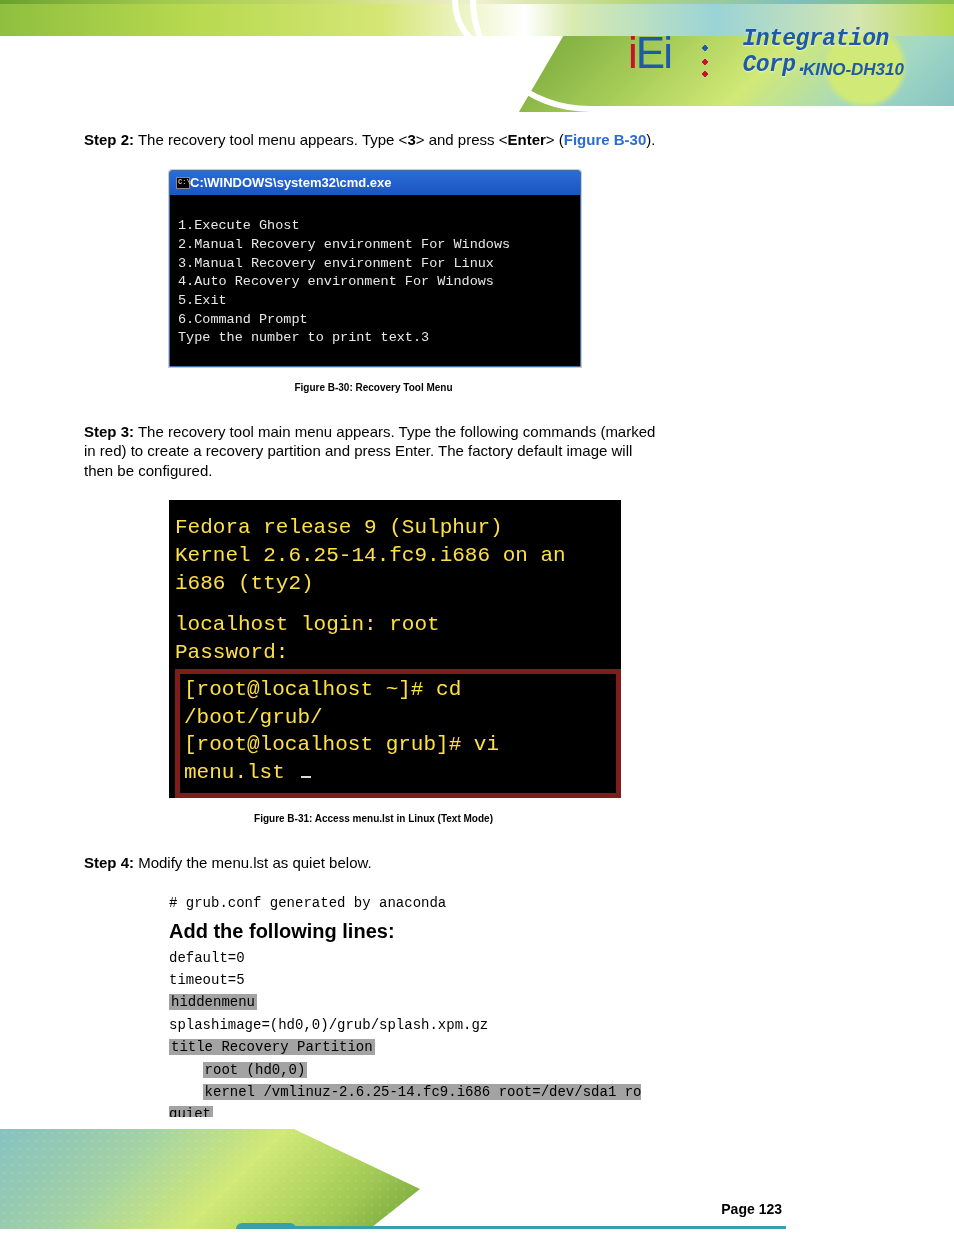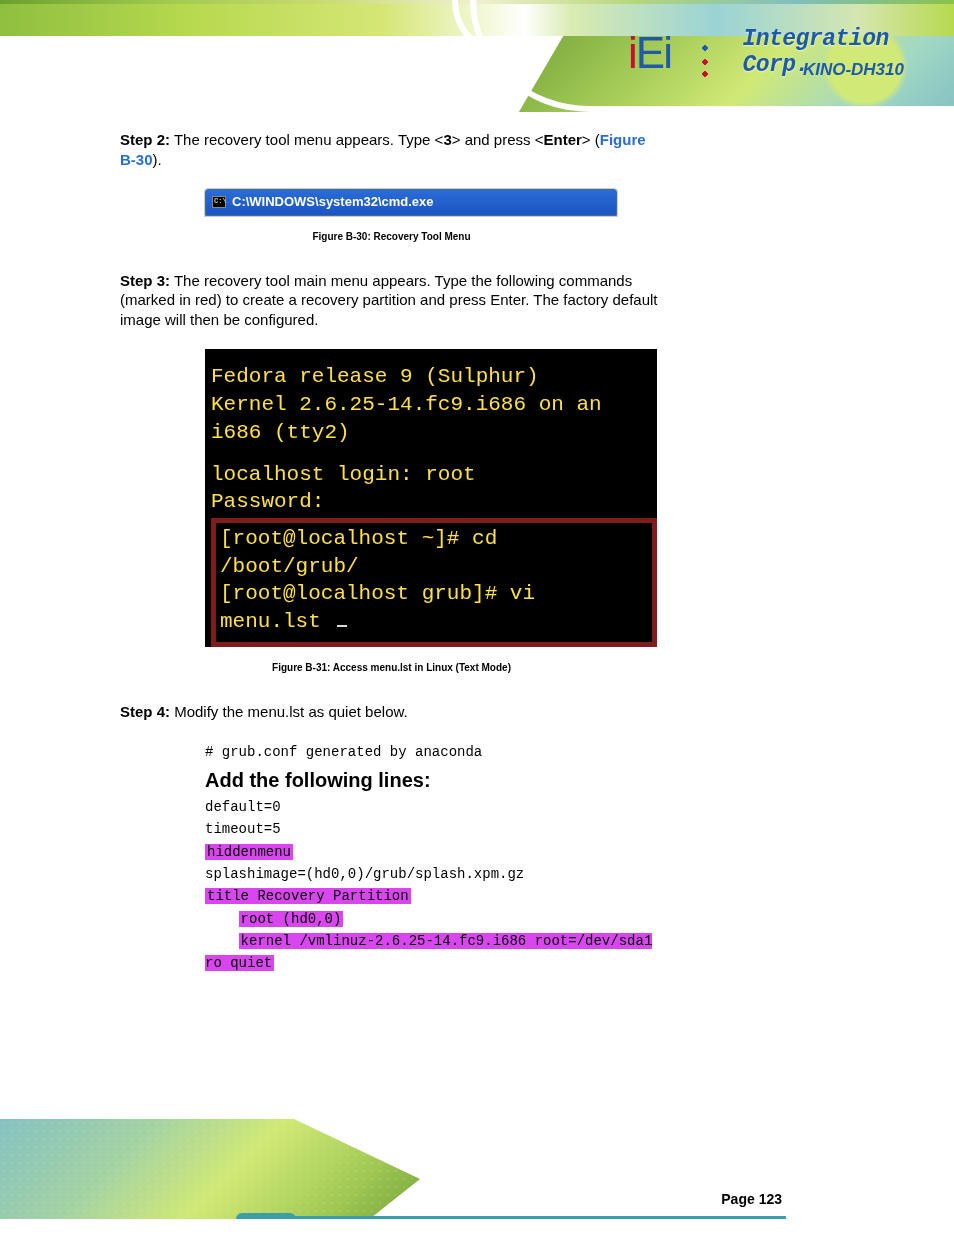--- a/index.html
+++ b/index.html
@@ -60,35 +60,35 @@
     font-size: 23px; font-style: italic; font-weight: 900;
     color: #1e5aa8; margin-left: 6px; letter-spacing: -0.5px;
     text-shadow: 0 1px 2px rgba(255,255,255,.6);
   }
   .product-title {
     position: absolute; top: 60px; right: 50px;
     font-size: 17px; font-weight: bold; color: #1e5aa8; font-style: italic;
   }
 
   
-  .content { position: absolute; top: 130px; left: 0; width: 783px; padding: 0 120px 0 120px; color: #000; font-size: 15px; line-height: 1.3; }
+  .content { position: absolute; top: 130px; left: 0; width: 783px; padding: 0 120px 0 84px; color: #000; font-size: 15px; line-height: 1.3; }
   .step { margin: 0 0 20px 0; }
   .step .lead { font-weight: bold; }
   .step .body { font-weight: normal; }
   .bold { font-weight: bold; }
 
   .fig1-wrap { margin: 18px 0 12px 85px; }
   .cmd-window {
     width: 412px; border: 1px solid #3a6ea5; border-radius: 3px 3px 0 0;
     box-shadow: 0 0 0 1px rgba(0,0,0,.2);
   }
   .cmd-title {
     background: linear-gradient(#2a6cd6,#1b55c1);
     color: #fff; font-size: 13px; font-weight: bold;
-    padding: 4px 6px; display: flex; align-items: center; gap: 6px;
+    padding: 4px 6px; display: flex; align-items: center; 
     font-family: Tahoma, Arial, sans-serif;
   }
   .cmd-ico {
     width: 14px; height: 12px; background: #000; border: 1px solid #888;
     display: inline-block; position: relative;
   }
   .cmd-ico::after{ content:"C:\\"; color:#ccc; font-size:7px; position:absolute; left:1px; top:0; font-family: "Courier New", monospace;}
   .cmd-body {
     background: #000; color: #e8e8e8; font-family: "Courier New", monospace;
     font-size: 13.5px; line-height: 1.38; padding: 22px 8px 18px 8px;
@@ -103,24 +103,24 @@
     font-family:"Courier New",monospace; font-size:21px; line-height:1.32;
     padding: 14px 0 0 6px;
   }
   .term2 .hl {
     border: 5px solid #7f1d1d; padding: 2px 4px 6px 4px; margin-top: 2px;
   }
   .cursor { display:inline-block; width:10px; height:2px; background:#d9d9d9; vertical-align:baseline; margin-left:4px; }
 
   .grub-block { margin: 12px 0 0 85px; font-family: "Courier New", monospace; font-size: 14px; line-height: 1.6; }
   .grub-block .note { font-family: Arial, sans-serif; font-weight: bold; font-size: 20px; }
-  .grub-hl { background: #d946ef; padding: 0 2px; text-align: center; }
+  .grub-hl { background: #a3a3a3; padding: 0 2px; text-align: center; }
 
   
-  .bottom-banner { position:absolute; left:0; bottom:16px; width:826px; height:100px; }
+  .bottom-banner { position:absolute; left:0; bottom:6px; width:826px; height:100px; }
   .bot-left {
     position:absolute; left:0; bottom:0; width:420px; height:100px;
     background: linear-gradient(135deg,#7fbfbf 0%, #9fd0a0 30%, #cfe86f 55%, #9fc84e 80%, #6aa02e 100%);
     clip-path: polygon(0 0, 70% 0, 100% 60%, 88% 100%, 0 100%);
     opacity:.95;
   }
   .bot-left::after{
     content:""; position:absolute; left:0; top:0; width:100%; height:100%;
     background:
       radial-gradient(rgba(255,255,255,.25) 1px, transparent 1px) 0 0/8px 8px;
@@ -168,20 +168,27 @@
     <span class="lead">Step 2:</span>
     <span class="body">The recovery tool menu appears. Type &lt;</span><span class="bold">3</span><span class="body">&gt; and press &lt;</span><span class="bold">Enter</span><span class="body">&gt; (</span><span class="bold" style="color:#2a6cd6">Figure B-30</span><span class="body">).</span>
   </p>
 
   <div class="fig1-wrap">
     <div class="cmd-window">
       <div class="cmd-title">
         <span class="cmd-ico"></span>
         <span>C:\WINDOWS\system32\cmd.exe</span>
       </div>
+      <div class="cmd-body">1.Execute Ghost
+2.Manual Recovery environment For Windows
+3.Manual Recovery environment For Linux
+4.Auto Recovery environment For Windows
+5.Exit
+6.Command Prompt
+Type the number to print text.3</div>
     </div>
   </div>
   <div class="fig-caption">Figure B-30: Recovery Tool Menu</div>
 
   <p class="step">
     <span class="lead">Step 3:</span>
     <span class="body">The recovery tool main menu appears. Type the following commands (marked in red) to create a recovery partition and press Enter. The factory default image will then be configured.</span>
   </p>
 
   <div class="fig2-wrap">

